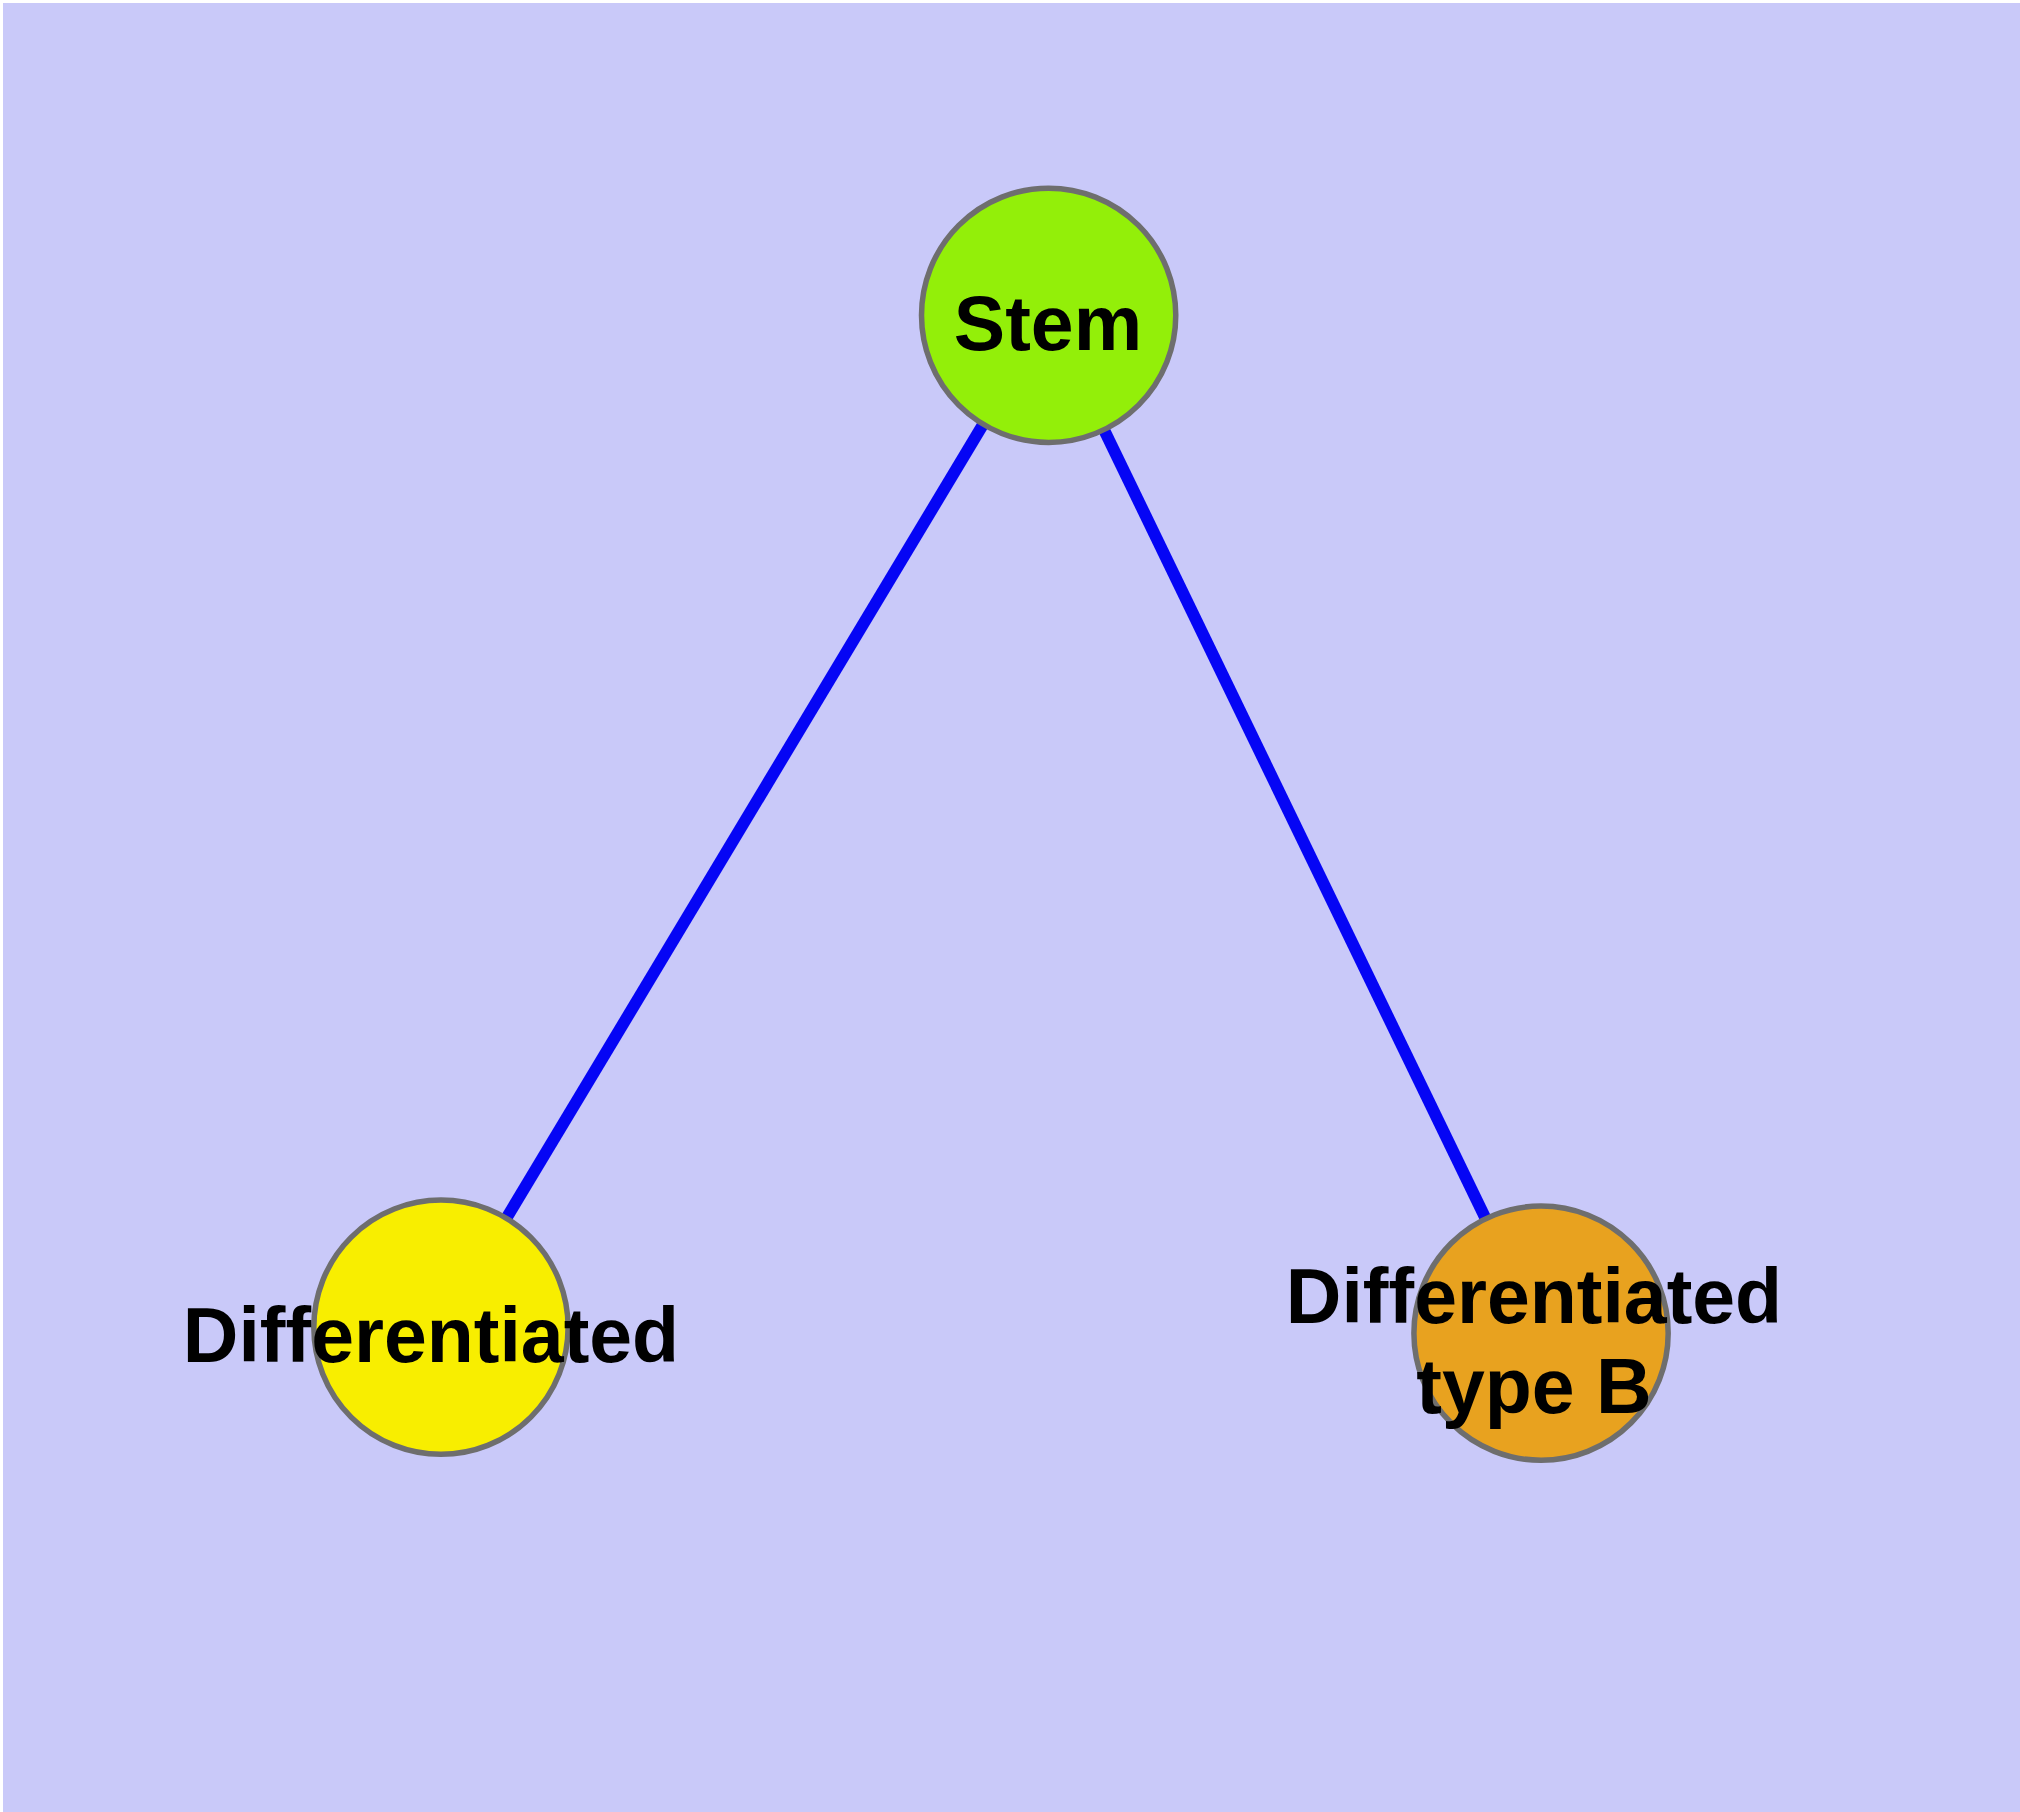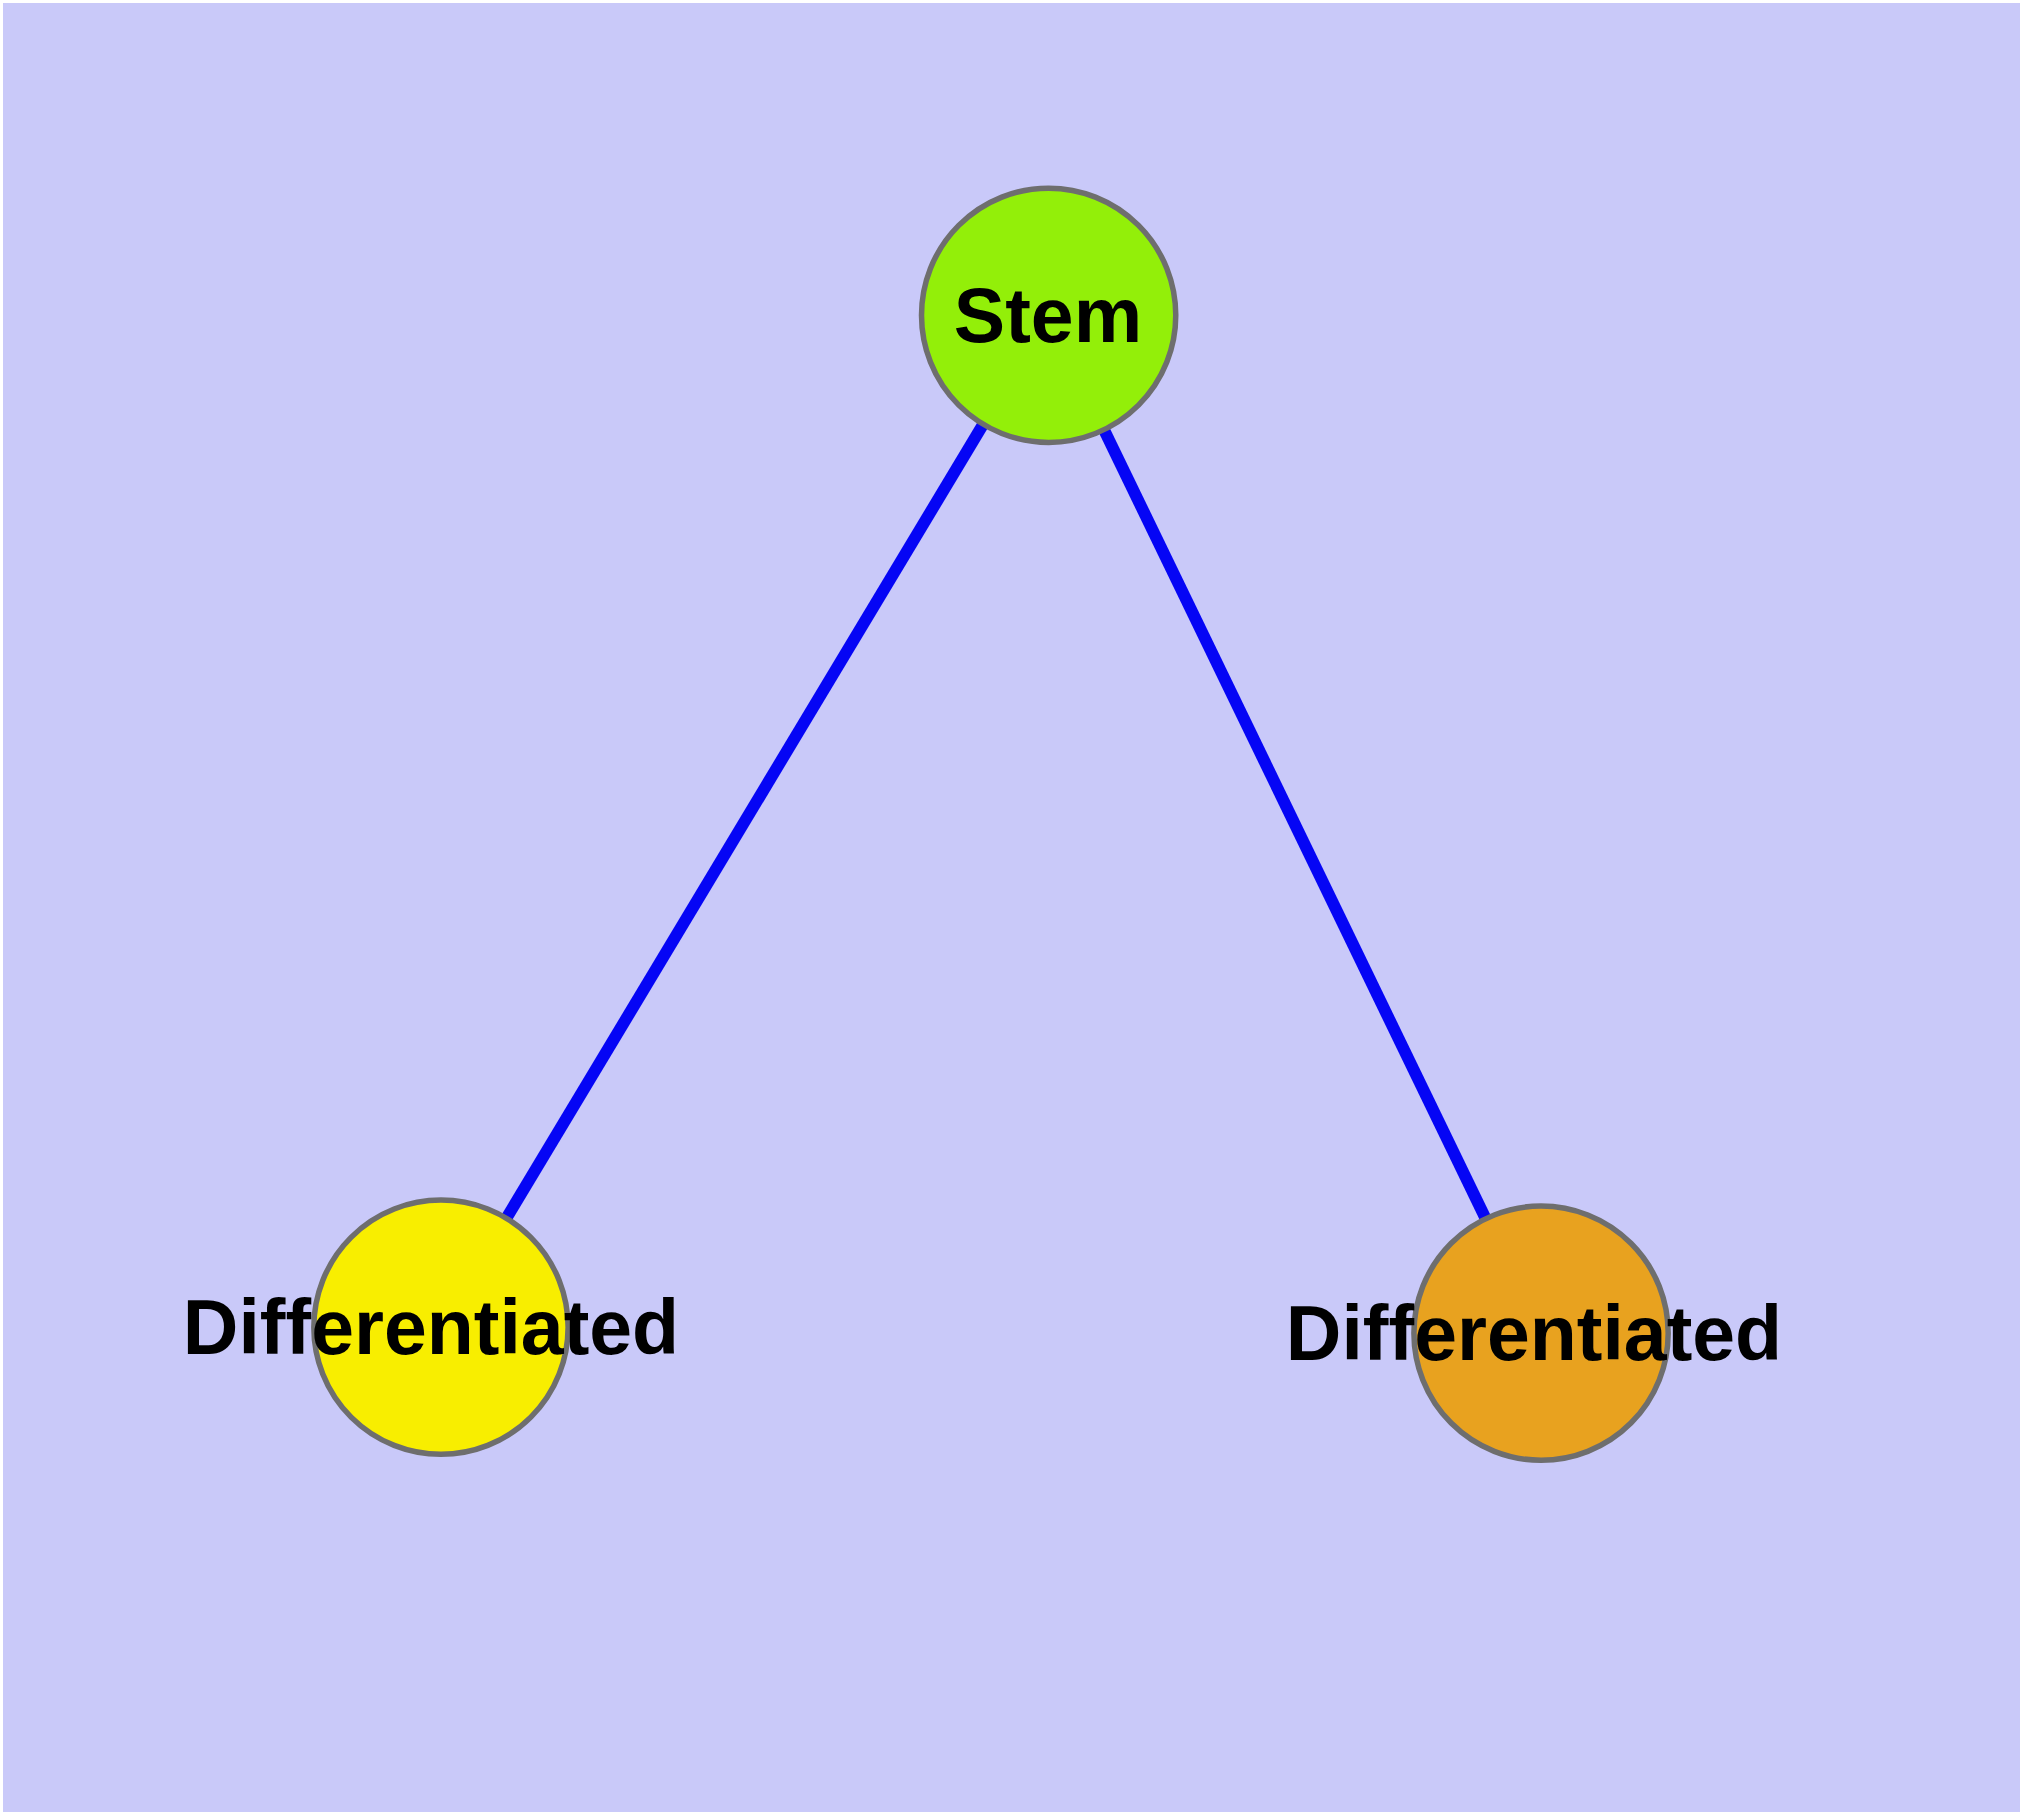--- a/index.html
+++ b/index.html
@@ -40,20 +40,21 @@
     display: flex;
     flex-direction: column;
     align-items: center;
     justify-content: center;
     color: #000000;
     font-size: 77px;
     font-weight: bold;
     line-height: 90px;
     white-space: nowrap;
     text-align: center;
+    margin-top: 8px;
   }
   #label-stem   { left: 1048px; top: 315px;  }
   #label-type-a { left: 431px;  top: 1327px; }
   #label-type-b { left: 1534px; top: 1333px; }
 </style>
 </head>
 <body>
 
 <div class="panel"></div>
 
@@ -69,14 +70,15 @@
 <div class="node-label" id="label-stem">
   <span>Stem</span>
 </div>
 
 <div class="node-label" id="label-type-a">
   <span>Differentiated</span>
 </div>
 
 <div class="node-label" id="label-type-b">
   <span>Differentiated</span>
+  <span>type B</span>
 </div>
 
 
 </body></html>

